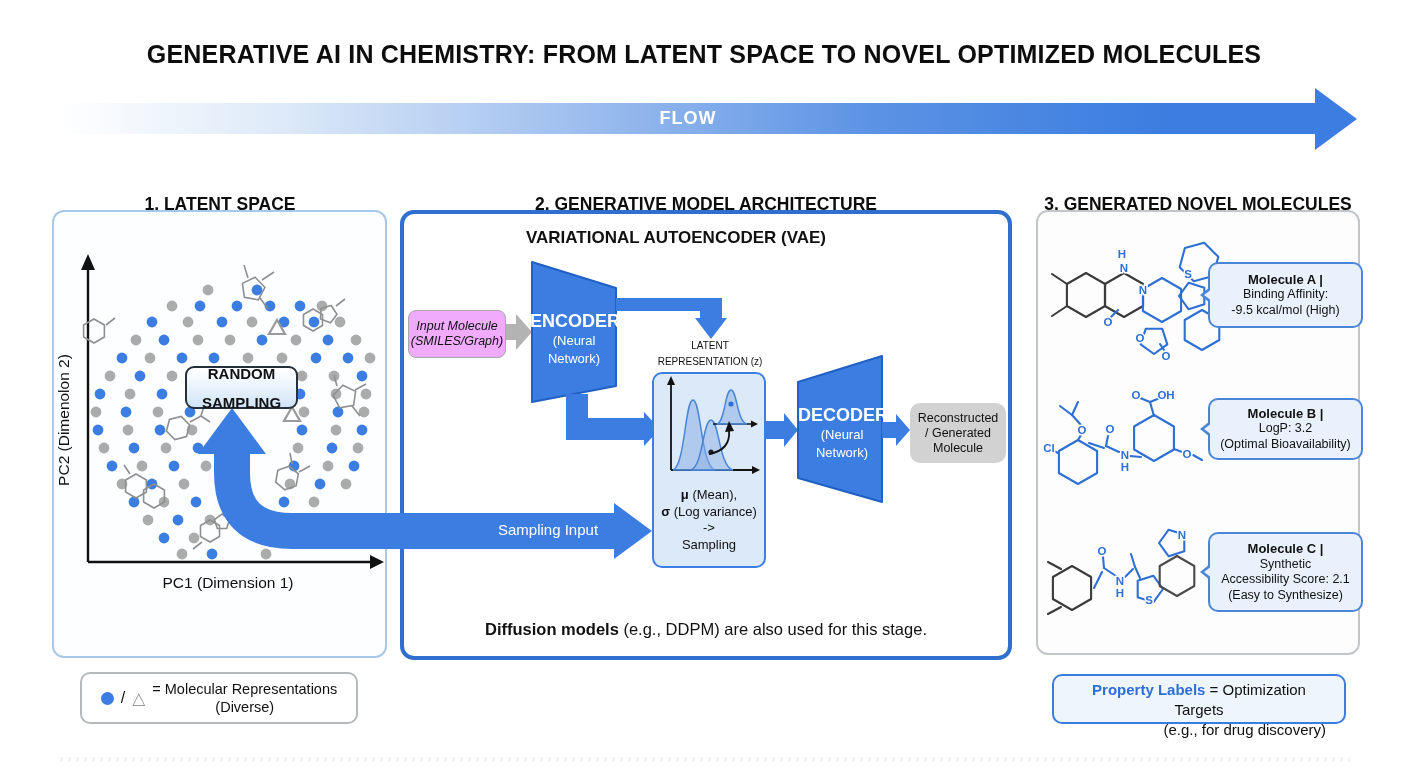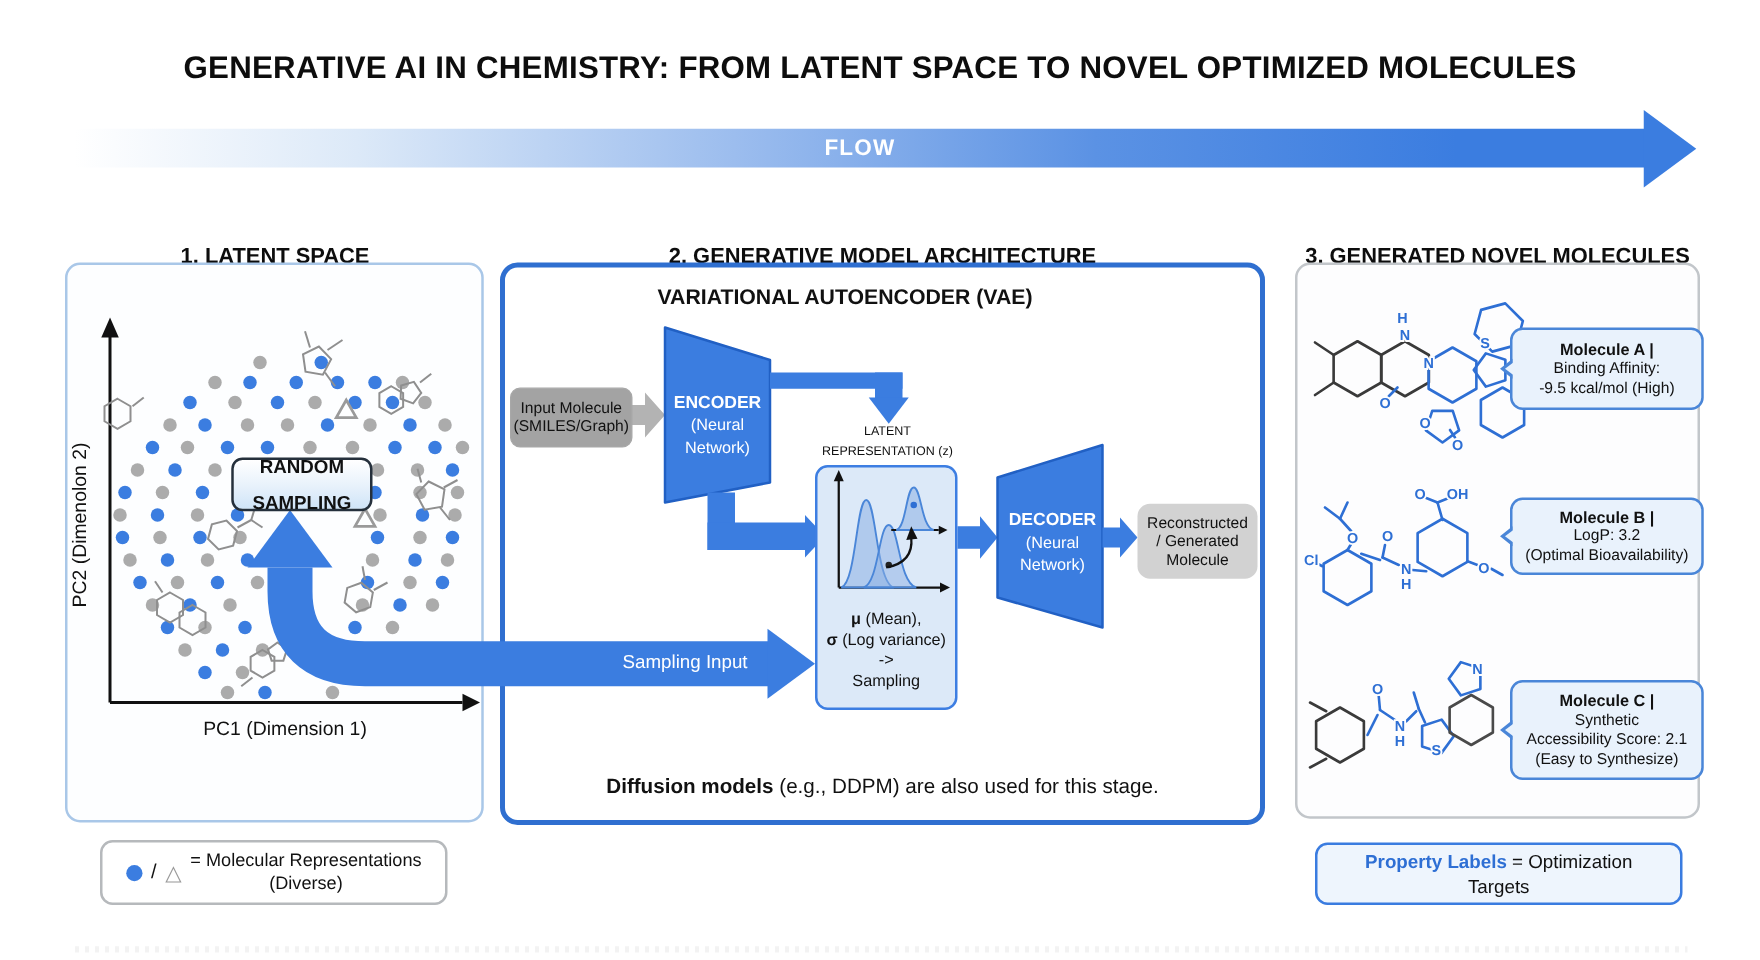--- a/index.html
+++ b/index.html
@@ -34,25 +34,25 @@
     display:flex;flex-direction:column;align-items:center;justify-content:center;
     font-weight:bold;font-size:15px;line-height:17px;box-sizing:border-box;gap:12px;}
   #legend1{left:80px;top:672px;width:278px;height:52px;border:2px solid #b6b9bc;border-radius:10px;
     background:#fff;display:flex;align-items:center;justify-content:center;gap:7px;box-sizing:border-box;}
   #legend1 .dot{width:13px;height:13px;border-radius:50%;background:#3b7de0;display:inline-block;}
   #legend1 .tri{color:#9a9a9a;font-size:17px;font-weight:bold;line-height:13px;}
   #legend1 .txt{font-size:14.5px;line-height:18px;text-align:center;}
 
   
   #vae-title{left:0;top:14px;width:544px;text-align:center;font-size:17px;font-weight:bold;}
-  #input-box{left:4px;top:96px;width:96px;height:46px;background:#a3a3a3;border:1px solid #a8a8a8;border-radius:8px;
+  #input-box{left:4px;top:96px;width:96px;height:46px;background:#f0abfc;border:1px solid #a8a8a8;border-radius:8px;
     display:flex;flex-direction:column;align-items:center;justify-content:center;
-    font-size:12.5px;line-height:15px;text-align:center;}
+    font-size:12.5px;line-height:15px;text-align:center;font-style:italic;}
   .trap-label{color:#ffffff;text-align:center;font-size:13px;line-height:18px;}
-  .trap-label b{font-size:14px;text-align:right;}
+  .trap-label b{font-size:18px;text-align:right;}
   #encoder-label{left:126px;top:98px;width:88px;}
   #decoder-label{left:394px;top:192px;width:88px;}
   #latent-head{left:236px;top:124px;width:140px;text-align:center;font-weight:normal;font-size:10px;line-height:16px;}
   #latent-box{left:248px;top:158px;width:114px;height:196px;background:#dce9f8;border:2px solid #3d7ee2;border-radius:10px;
     box-sizing:border-box;display:flex;flex-direction:column;align-items:center;}
   #mu-sigma{font-size:13px;line-height:16.5px;text-align:center;margin-top:1px;}
   #output-box{left:506px;top:189px;width:96px;height:60px;background:#d2d2d2;border-radius:10px;
     display:flex;flex-direction:column;align-items:center;justify-content:center;
     font-size:12.5px;line-height:15px;text-align:center;}
   #footnote{left:0;top:406px;width:604px;text-align:center;font-size:16.5px;}
@@ -60,21 +60,21 @@
 
   
   .bubble{left:170px;width:155px;background:#e9f2fc;border:2px solid #4a86d8;border-radius:10px;
     box-sizing:border-box;display:flex;flex-direction:column;align-items:center;justify-content:center;
     font-size:12.5px;line-height:15.5px;text-align:center;}
   .bubble b{font-size:13px;}
   .bubble:before{content:"";position:absolute;left:-10px;top:50%;margin-top:-8px;
     border-top:8px solid transparent;border-bottom:8px solid transparent;border-right:10px solid #4a86d8;}
   .bubble:after{content:"";position:absolute;left:-6px;top:50%;margin-top:-6px;
     border-top:6px solid transparent;border-bottom:6px solid transparent;border-right:8px solid #e9f2fc;}
-  #bubbleA{top:50px;height:66px;} #bubbleB{top:186px;height:62px;} #bubbleC{top:320px;height:80px;margin-top:12px;}
+  #bubbleA{top:50px;height:66px;} #bubbleB{top:186px;height:62px;} #bubbleC{top:320px;height:80px;}
   #prop-box{left:1052px;top:674px;width:294px;height:50px;border:2.5px solid #3a7ce0;border-radius:10px;
     background:#eef5fd;box-sizing:border-box;padding:4px 12px 0 12px;font-size:15px;line-height:20px;}
   #prop-box .l1{text-align:center;}
   #prop-box .l2{text-align:right;padding-right:6px;}
   #prop-box .blue{color:#2e6fd4;font-weight:bold;}
 
   #overlay{left:0;top:0;z-index:5;pointer-events:none;}
   #noise{left:60px;top:757px;width:1290px;height:5px;opacity:.35;
     background:repeating-linear-gradient(90deg,#dcdcdc 0 3px,transparent 3px 8px);}
 </style>
@@ -417,20 +417,21 @@
   <div class="abs bubble" id="bubbleC">
     <b>Molecule C |</b>
     <div>Synthetic</div>
     <div>Accessibility Score: 2.1</div>
     <div>(Easy to Synthesize)</div>
   </div>
 </div>
 
 <div class="abs" id="prop-box">
   <div class="l1"><span class="blue">Property Labels</span><span> = Optimization Targets</span></div>
+  <div class="l2">(e.g., for drug discovery)</div>
 </div>
 
 <svg class="abs" id="overlay" width="1408" height="768" viewBox="0 0 1408 768">
   <path d="M616,531 H292 Q232,531 232,473 V454" fill="none" stroke="#3b7de0" stroke-width="36"></path>
   <polygon points="198,454 266,454 232,408" fill="#3b7de0"></polygon>
   <polygon points="614,503 614,559 652,531" fill="#3b7de0"></polygon>
 </svg>
 <span class="abs" id="sampling-label">Sampling Input</span>
 
 <div class="abs" id="noise"></div>

